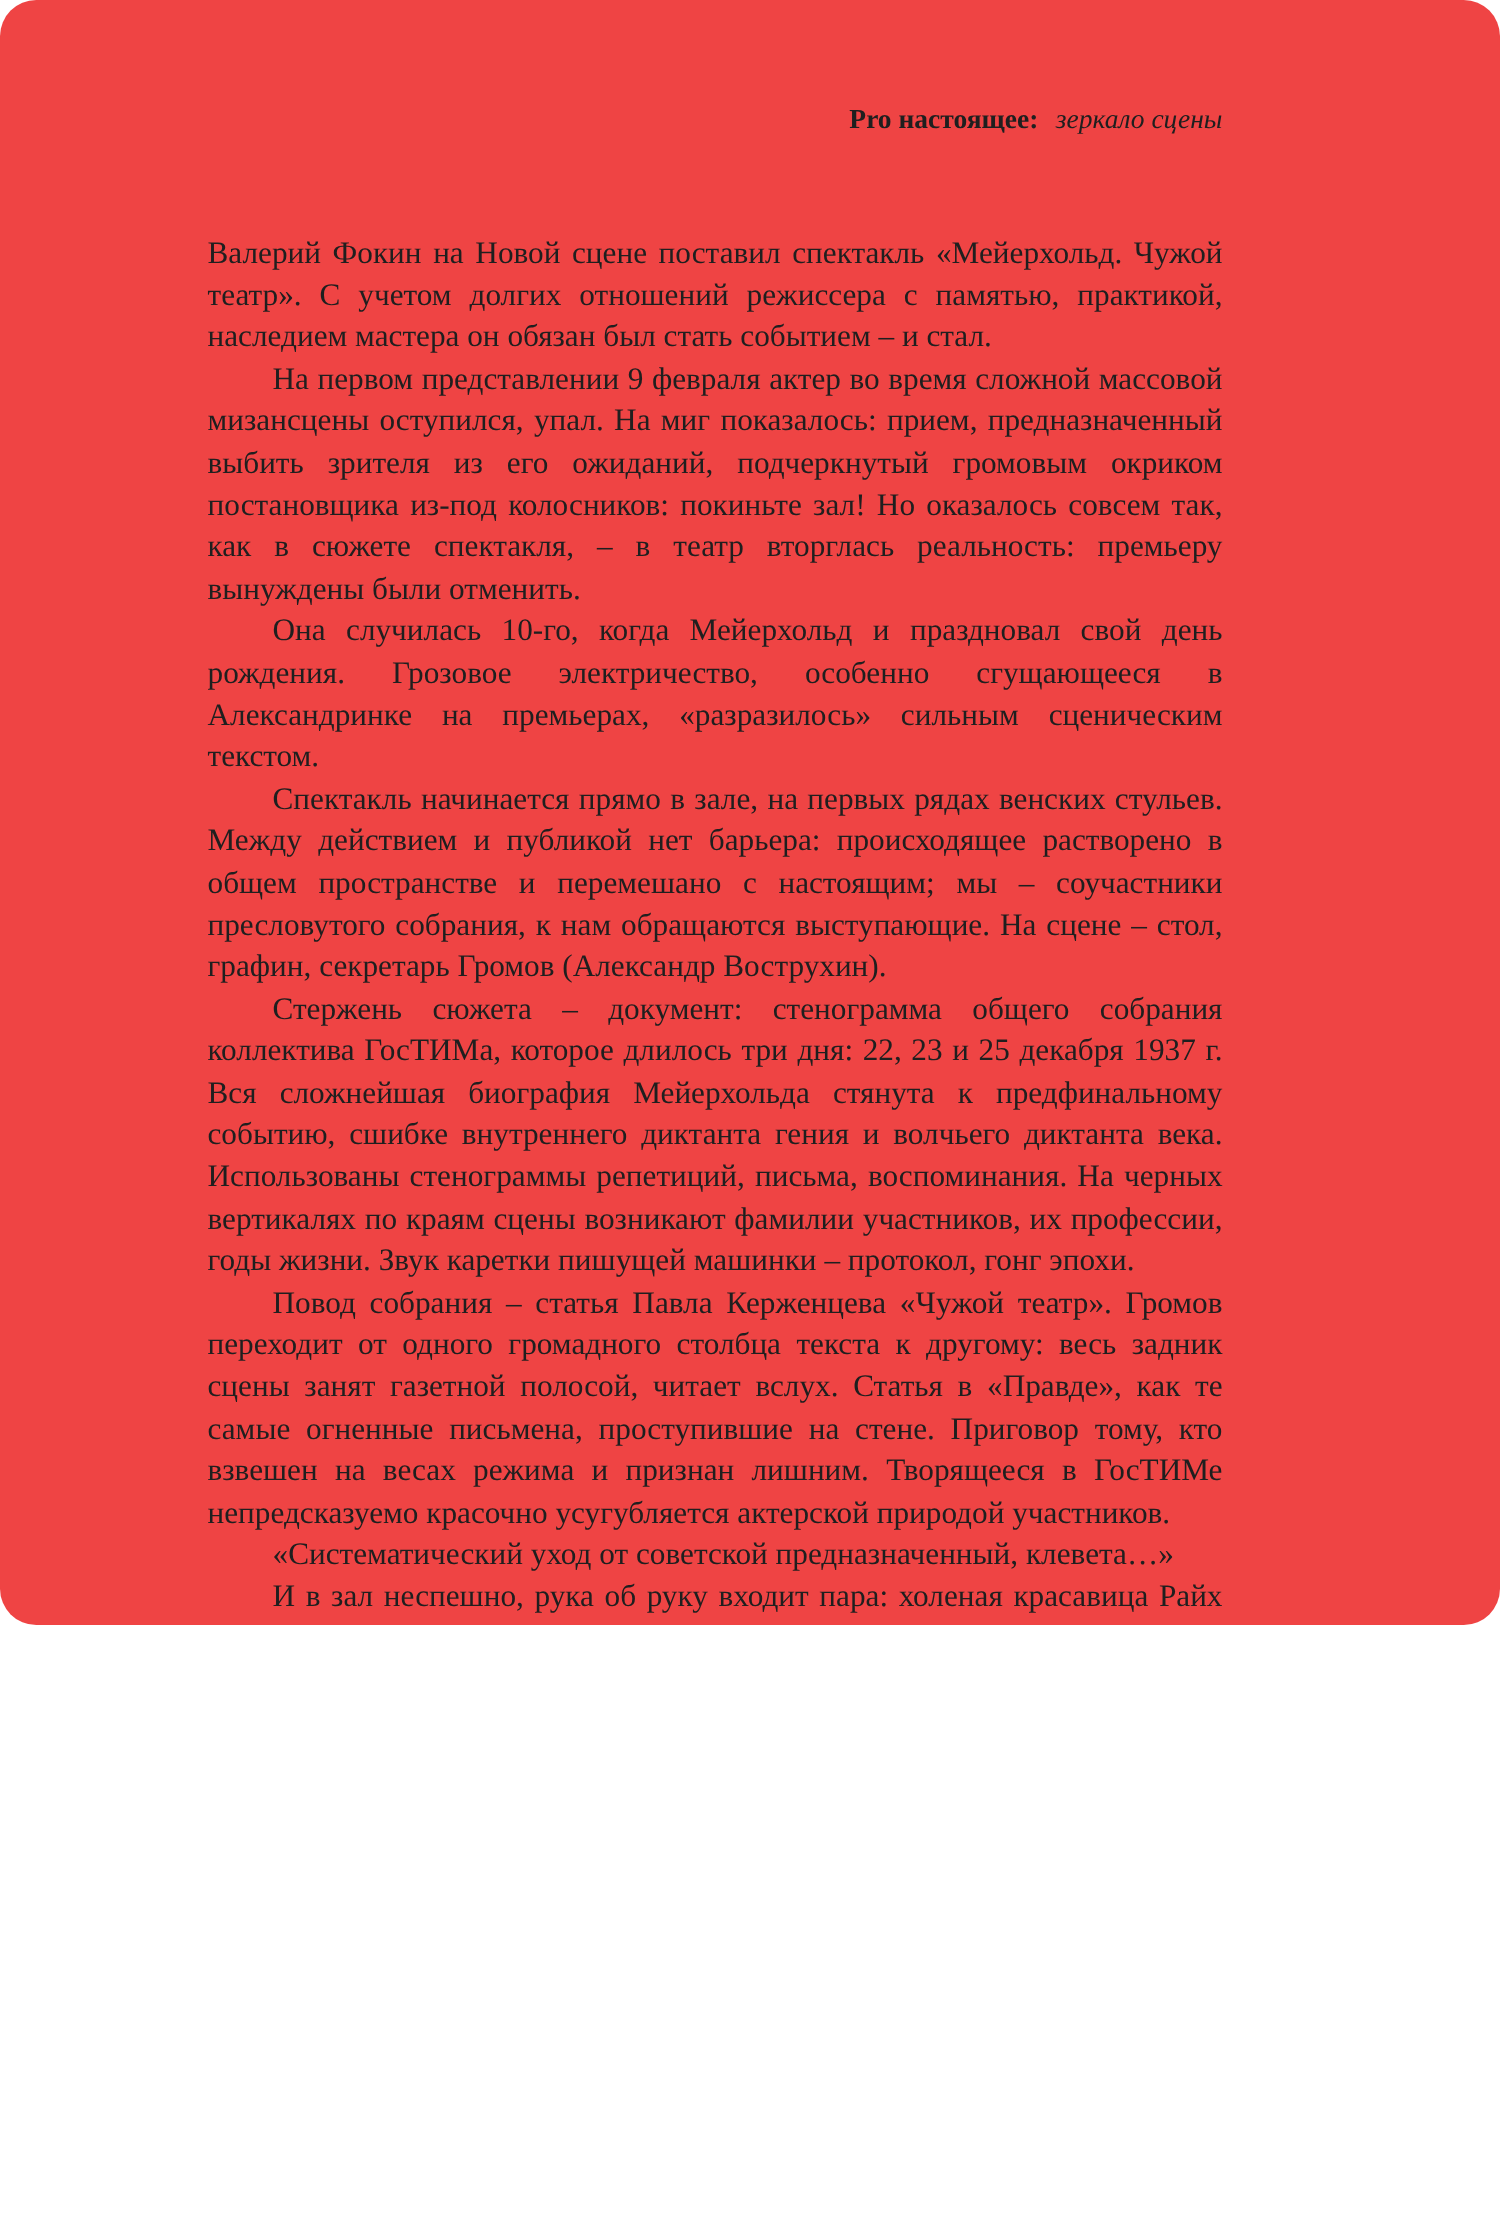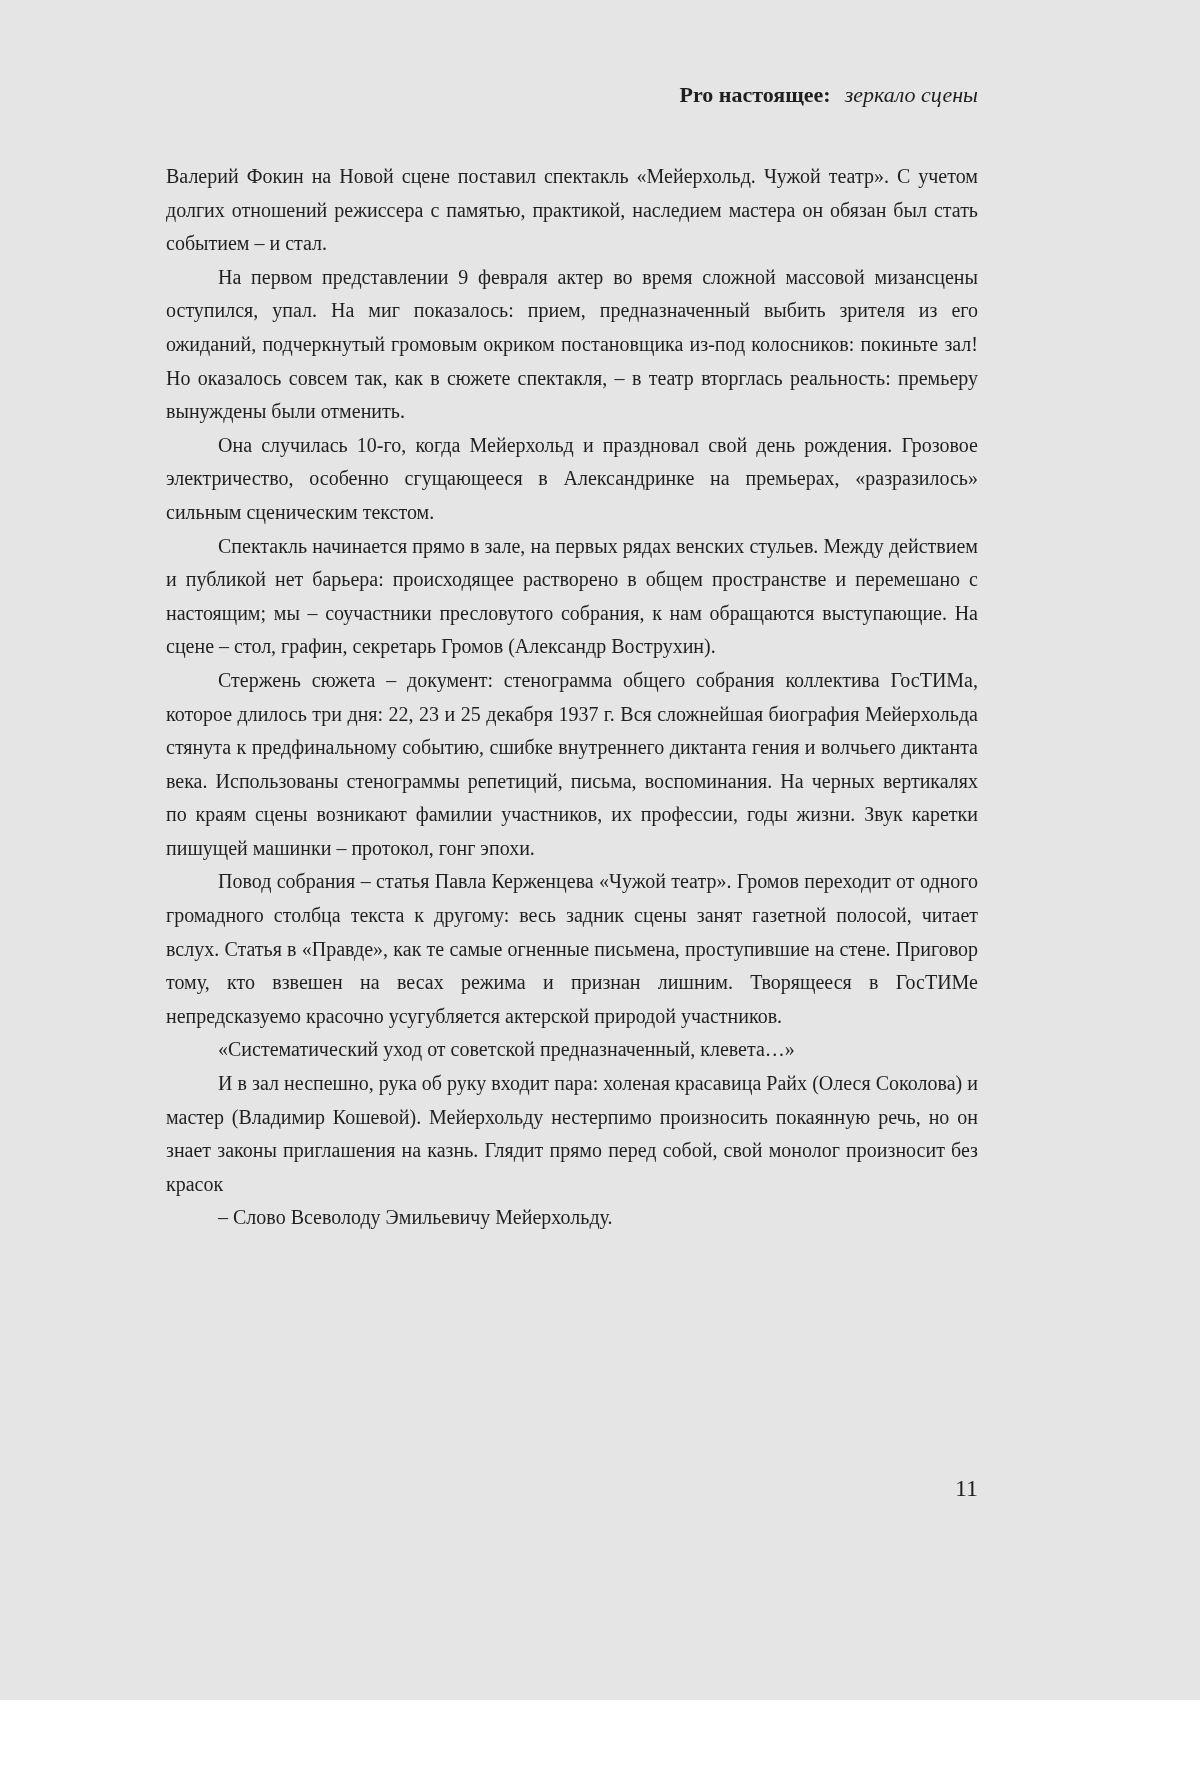--- a/index.html
+++ b/index.html
@@ -5,47 +5,48 @@
   html, body {
     margin: 0;
     padding: 0;
     background: #ffffff;
     font-family: "Liberation Serif", "DejaVu Serif", serif;
     color: #1f1f1f;
   }
   .page {
     position: relative;
     width: 1200px;
-    height: 1700px;
-    background: #e5e5e5;
+    height: 1300px;
+    background: #ef4444;
     overflow: hidden;
+    border-radius: 29px;
   }
   .running-header {
     position: absolute;
     top: 82px;
     left: 166px;
     width: 812px;
     text-align: right;
     font-size: 22px;
     line-height: 26px;
     white-space: nowrap;
   }
   .running-header .rubric {
     font-weight: bold;
   }
   .running-header .section {
     font-style: italic;
     margin-left: 14px;
   }
   .page-body {
     position: absolute;
-    top: 160px;
+    top: 186px;
     left: 166px;
     width: 812px;
-    font-size: 20px;
+    font-size: 25px;
     line-height: 33.6px;
     text-align: justify;
     hyphens: auto;
     -webkit-hyphens: auto;
   }
   .page-body p {
     margin: 0;
     padding: 0;
     text-indent: 52px;
   }

